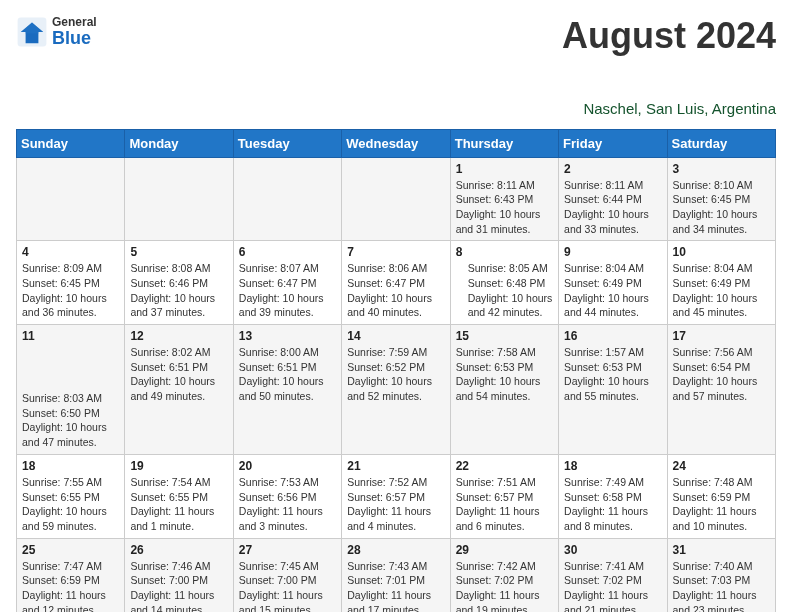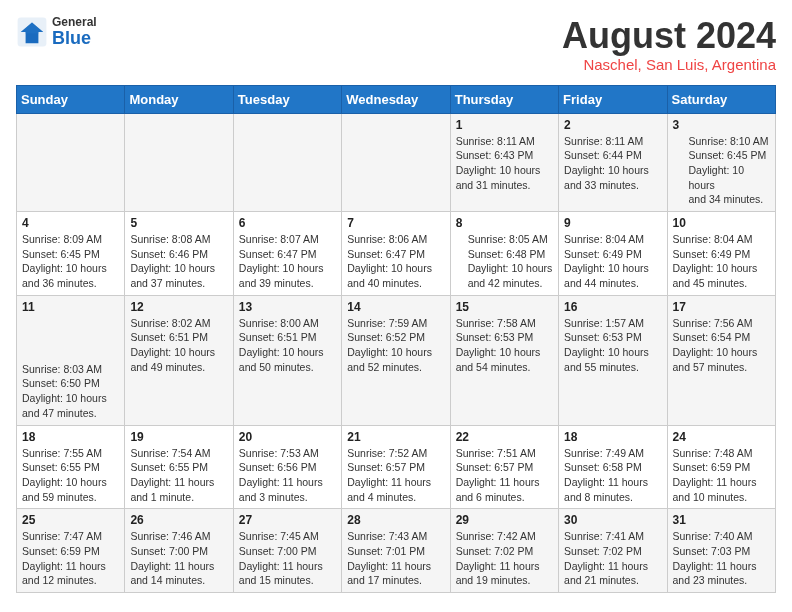--- a/index.html
+++ b/index.html
@@ -44,21 +44,22 @@
       text-align: right;
     }
     .month-title {
       font-size: 36px;
       font-weight: bold;
       color: #333;
       line-height: 1.1;
     }
     .location {
       font-size: 15px;
-      color: #ef4444;
+      color: #14532d;
+      margin-top: 44px;
     }
     table {
       width: 100%;
       border-collapse: collapse;
       font-size: 11px;
     }
     thead tr th {
       background-color: #2176c7;
       color: #fff;
       padding: 6px 4px;
@@ -144,21 +145,21 @@
         </td>
         <td>
           <span class="day-num">2</span>
           <div class="day-info" style="white-space: pre-line;">Sunrise: 8:11 AM
 Sunset: 6:44 PM
 Daylight: 10 hours
 and 33 minutes.</div>
         </td>
         <td>
           <span class="day-num">3</span>
-          <div class="day-info" style="white-space: pre-line; margin-left: 16px;">Sunrise: 8:10 AM
+          <div class="day-info" style="white-space: pre-line;">Sunrise: 8:10 AM
 Sunset: 6:45 PM
 Daylight: 10 hours
 and 34 minutes.</div>
         </td>
       </tr>
       <tr>
         <td>
           <span class="day-num">4</span>
           <div class="day-info" style="white-space: pre-line;">Sunrise: 8:09 AM
 Sunset: 6:45 PM

